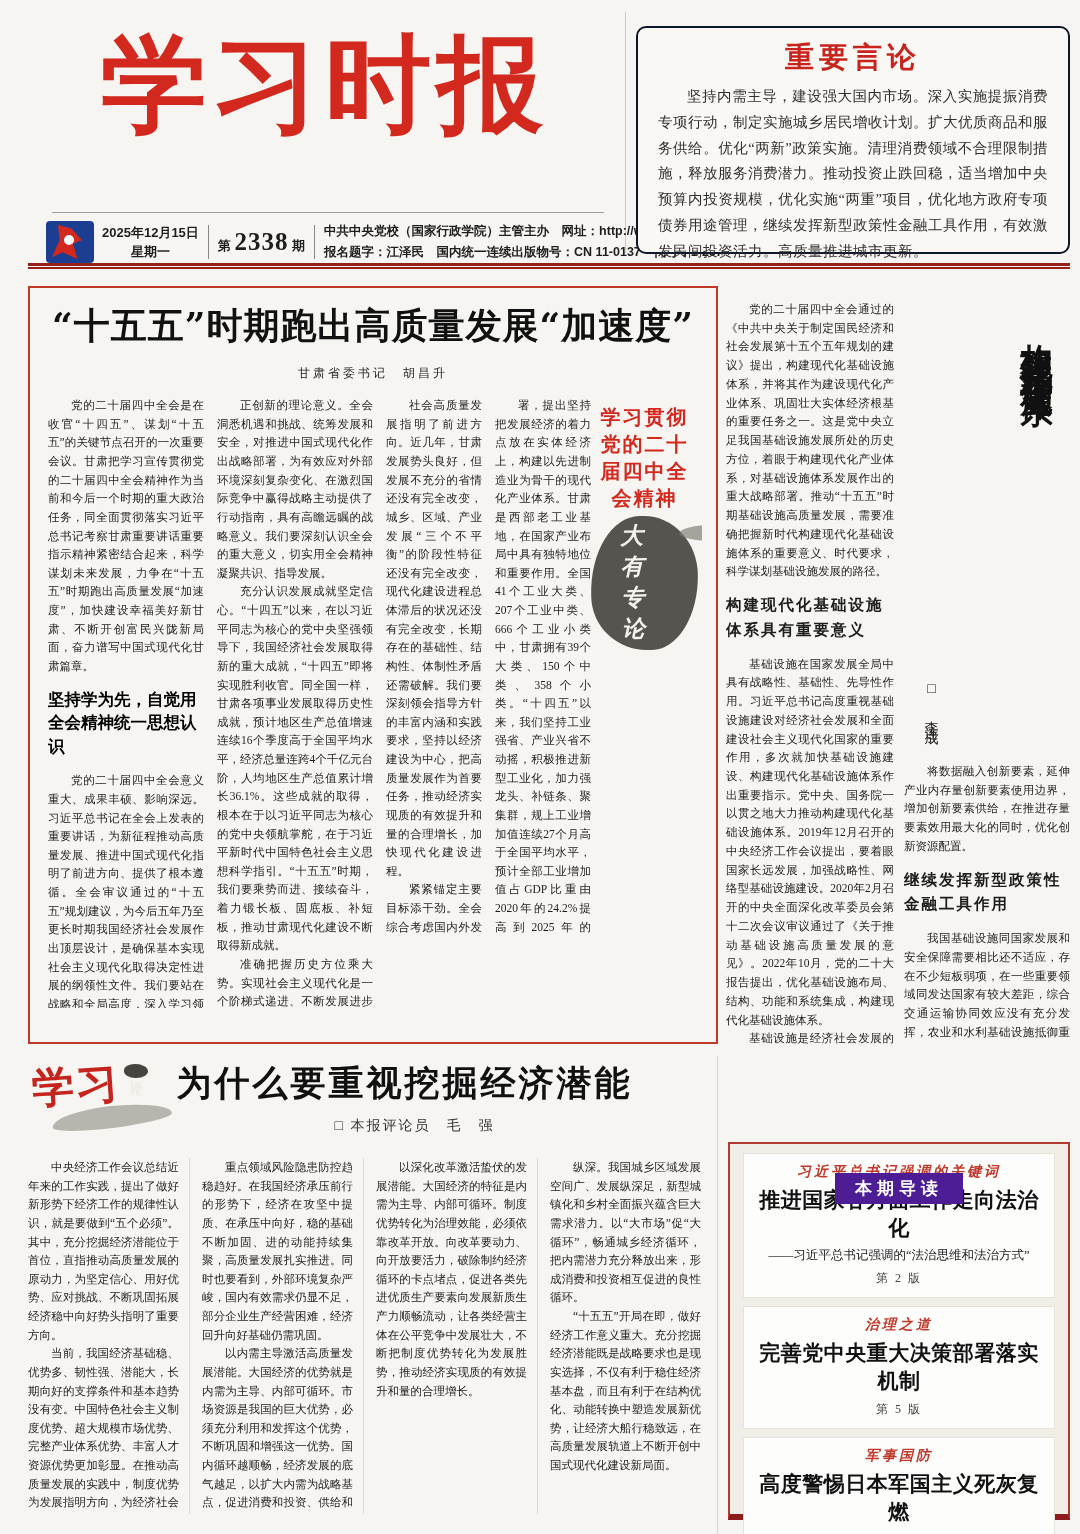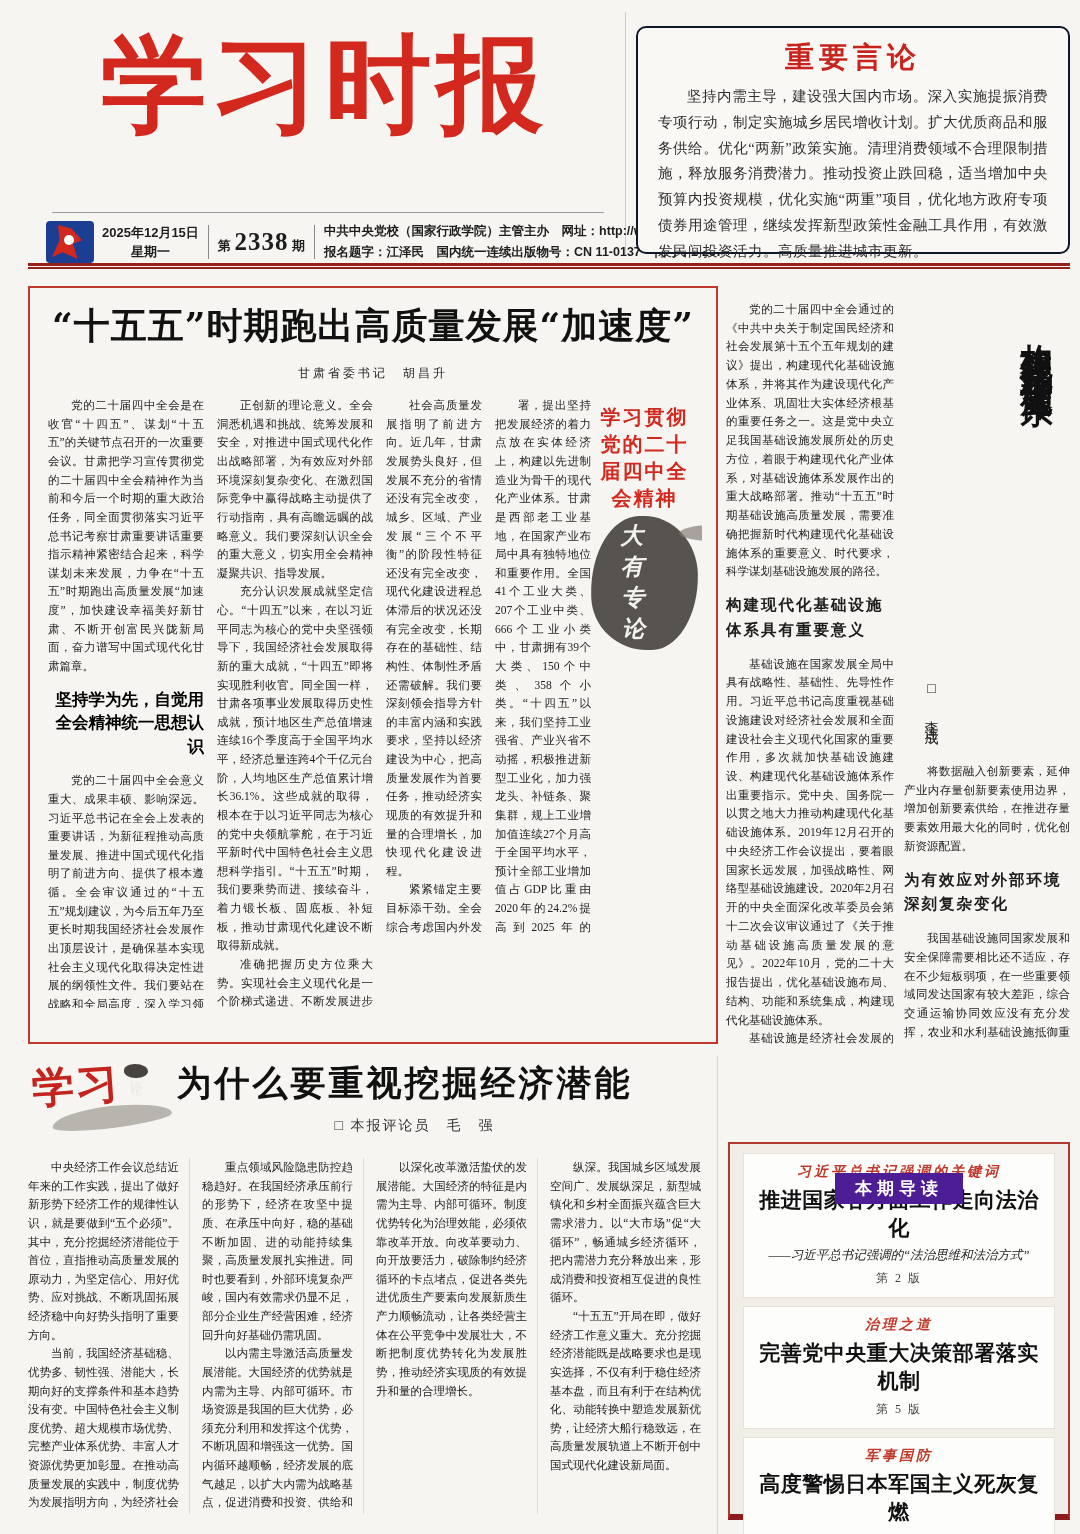--- a/index.html
+++ b/index.html
@@ -35,21 +35,21 @@
   
   .main-box{position:absolute;left:28px;top:286px;width:690px;height:758px;border:2px solid #c0392b;
             box-sizing:border-box;padding:16px 14px 10px 14px;overflow:hidden;}
   .main-headline{text-align:center;font-size:36px;font-weight:700;letter-spacing:1px;line-height:1.2;
                  font-family:"DejaVu Serif",serif;color:#111;}
   .main-byline{text-align:center;font-size:12px;letter-spacing:3px;margin:18px 0 14px 0;color:#222;}
   .main-body{display:flex;gap:13px;height:612px;overflow:hidden;padding:0 4px;}
   .ncol{flex:1;font-size:11.5px;line-height:1.62;text-align:justify;overflow:hidden;}
   .ncol p{margin:0;text-indent:2em;}
   .subhead{font-family:"Liberation Sans","DejaVu Sans",sans-serif;font-weight:700;font-size:16.5px;
-           line-height:1.45;text-align:right;margin:12px 0;color:#000;}
+           line-height:1.45;text-align:left;margin:12px 0;color:#000;}
   .right-half{flex:2;display:flex;flex-direction:row;}
   .right-half .cols{display:flex;gap:13px;height:540px;overflow:hidden;}
   .banner{margin-top:8px;text-align:center;}
   .banner-line{color:#d2281e;font-size:20px;font-weight:700;letter-spacing:2px;
                font-family:"Liberation Sans",sans-serif;}
   .stamp{position:relative;display:inline-block;margin-top:4px;padding:4px 46px 6px 30px;color:#f4f2ee;
          background:#57534e;border-radius:48% 52% 46% 54%/60% 46% 58% 42%;transform:rotate(-1deg);}
   .stamp span{font-size:23px;letter-spacing:8px;font-style:italic;font-weight:700;}
   .stamp:after{content:"";position:absolute;right:-52px;top:10px;width:70px;height:16px;background:#7a766f;
                border-radius:50%;opacity:.65;}
@@ -89,21 +89,21 @@
   .digest{position:absolute;left:728px;top:1142px;width:342px;height:378px;background:#f1ede7;
           border:2px solid #b03a30;border-bottom:6px solid #8e1c1c;box-sizing:border-box;}
   .digest-tab{position:absolute;top:-16px;left:50%;transform:translateX(-50%);background:#4c1d95;color:#fff;
               font-size:17px;font-weight:700;letter-spacing:5px;padding:4px 20px;
               font-family:"Liberation Sans",sans-serif;white-space:nowrap;margin-top:45px;}
   .d-card{background:#fdfdfc;margin:10px 14px;padding:9px 8px 10px 8px;text-align:center;box-shadow:0 0 0 1px #e7e2da;}
   .d-card:first-of-type{margin-top:26px;}
   .d-kicker{color:#c0392b;font-size:14px;font-weight:700;letter-spacing:3px;font-style:italic;}
   .d-headline{font-size:21px;font-weight:700;letter-spacing:.5px;margin-top:5px;color:#111;
               font-family:"DejaVu Serif",serif;}
-  .d-sub{font-size:12.5px;margin-top:5px;color:#222;font-style:italic;}
+  .d-sub{font-size:12.5px;margin-top:5px;color:#222;}
   .d-page{font-size:12px;margin-top:6px;color:#444;letter-spacing:2px;}
 </style>
 </head>
 <body>
 
 <div id="paper">
 
   <div class="masthead">
     <div class="mast-title">学习时报</div>
   </div>
@@ -172,21 +172,21 @@
       <div class="ra-subhead">构建现代化基础设施体系具有重要意义</div>
       <p>基础设施在国家发展全局中具有战略性、基础性、先导性作用。习近平总书记高度重视基础设施建设对经济社会发展和全面建设社会主义现代化国家的重要作用，多次就加快基础设施建设、构建现代化基础设施体系作出重要指示。党中央、国务院一以贯之地大力推动构建现代化基础设施体系。2019年12月召开的中央经济工作会议提出，要着眼国家长远发展，加强战略性、网络型基础设施建设。2020年2月召开的中央全面深化改革委员会第十二次会议审议通过了《关于推动基础设施高质量发展的意见》。2022年10月，党的二十大报告提出，优化基础设施布局、结构、功能和系统集成，构建现代化基础设施体系。</p>
       <p>基础设施是经济社会发展的重要支撑、现代化产业体系的重要保障，基础设施为产业发展提供不可或缺的基础条件，赋能产业升级，支撑构建现代化产业体系。</p>
     </div>
     <div class="title-block">
       <div class="v-title">构建现代化基础设施体系</div>
       <div class="v-byline">□ 李连成</div>
     </div>
     <div class="ra-colB">
       <p>将数据融入创新要素，延伸产业内存量创新要素使用边界，增加创新要素供给，在推进存量要素效用最大化的同时，优化创新资源配置。</p>
-      <div class="ra-subhead">为有效应对外部环境深刻复杂变化</div>
+      <div class="ra-subhead">继续发挥新型政策性金融工具作用</div>
       <p>我国基础设施同国家发展和安全保障需要相比还不适应，存在不少短板弱项，在一些重要领域同发达国家有较大差距，综合交通运输协同效应没有充分发挥，农业和水利基础设施抵御重大自然灾害能力不强，各类基础设施协同不够，等等。这些问题要系统谋划解决。</p>
 
     </div>
   </div>
 
   <div class="editorial">
     <div class="ed-head">
       <div class="ed-logo">
         <span class="ed-logo-xuexi">学习</span>
         <span class="ed-logo-pl">评论</span>

